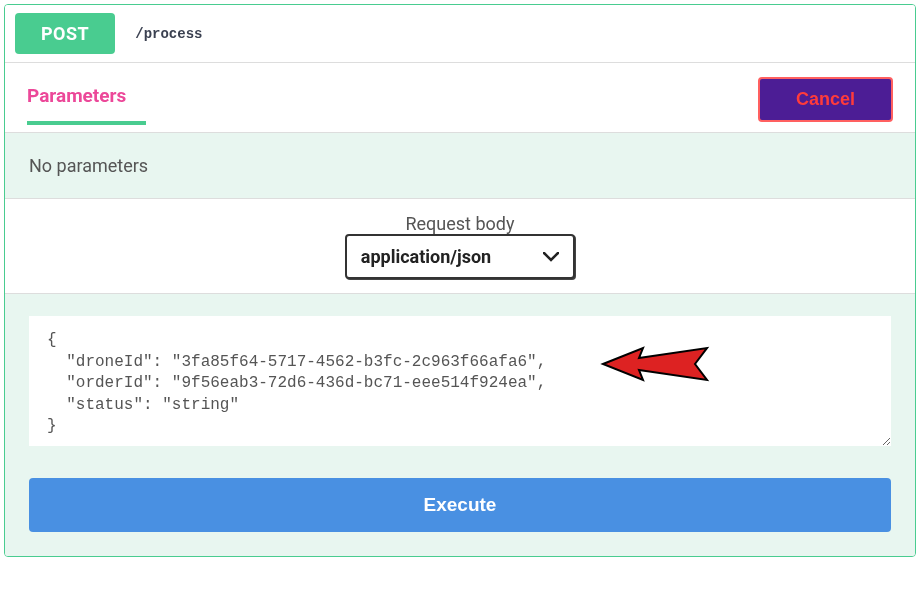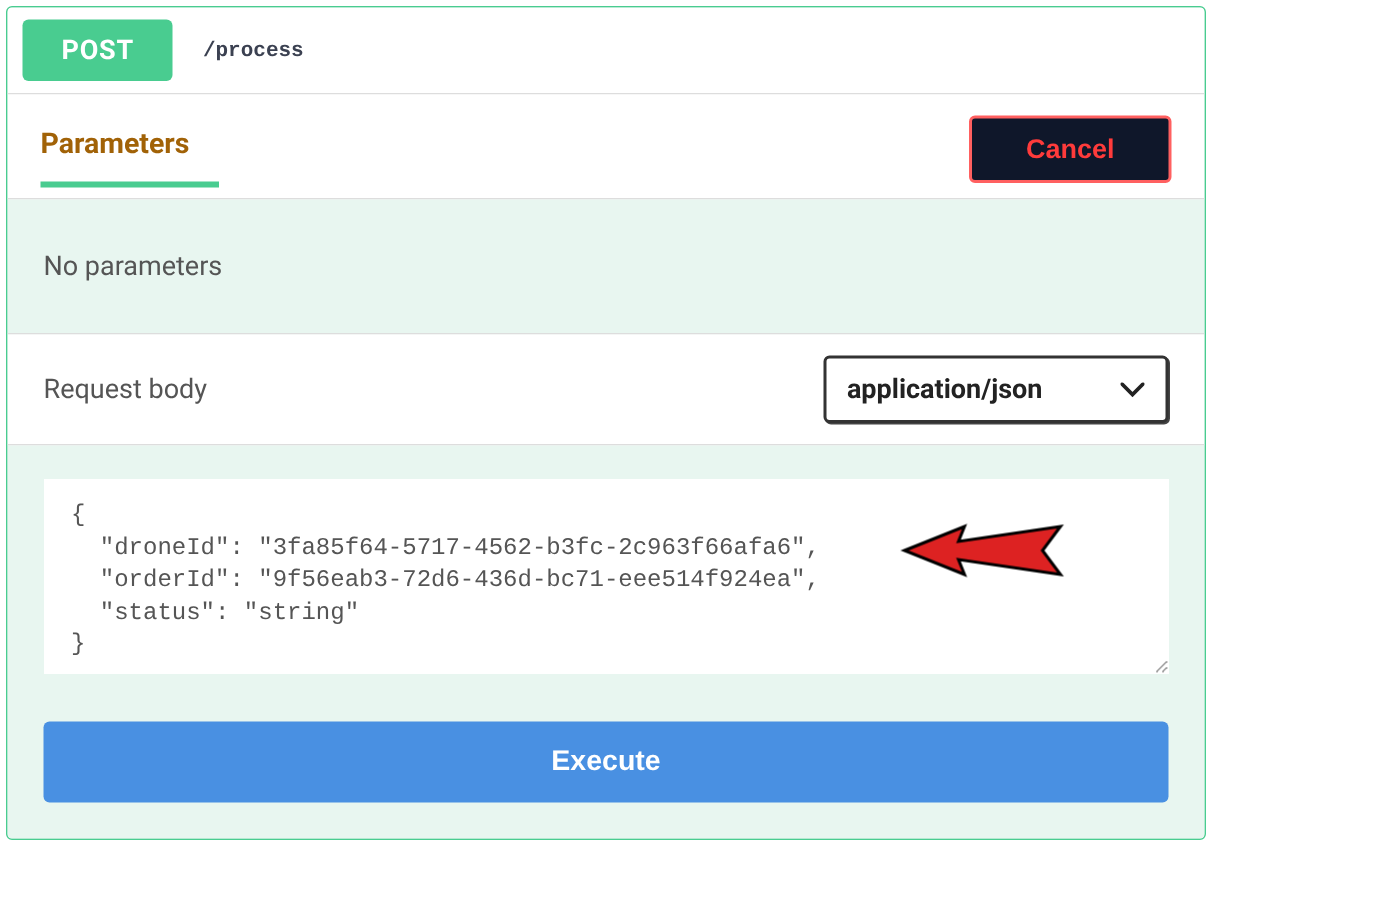--- a/index.html
+++ b/index.html
@@ -5,21 +5,21 @@
     * { box-sizing: border-box; margin: 0; padding: 0; }
     body {
       font-family: -apple-system, BlinkMacSystemFont, "Segoe UI", Roboto, sans-serif;
       background: #fff;
       padding: 4px;
     }
     .container {
       border: 1px solid #49cc90;
       border-radius: 4px;
       background: #fff;
-      width: 800px;
+      width: 912px;
       overflow: hidden;
     }
     .header {
       display: flex;
       align-items: center;
       padding: 8px 10px;
       background: #fff;
       border-bottom: 1px solid #ddd;
     }
     .method-badge {
@@ -42,53 +42,54 @@
       display: flex;
       justify-content: space-between;
       align-items: center;
       padding: 14px 22px 0 22px;
       background: #fff;
       border-bottom: 1px solid #ddd;
     }
     .tab {
       font-size: 19px;
       font-weight: 700;
-      color: #a16207;
+      color: #ec4899;
       padding-bottom: 14px;
       border-bottom: 4px solid #49cc90;
       display: inline-block;
       padding-right: 20px;
     }
     .cancel-btn {
       border: 2px solid #ff6060;
       color: #ff3b3b;
-      background: #0f172a;
+      background: #4c1d95;
       font-size: 18px;
       font-weight: 700;
       padding: 10px 36px;
       border-radius: 4px;
       cursor: pointer;
       margin-bottom: 10px;
     }
     .section-light {
       background: #e8f6f0;
-      padding: 34px 24px;
+      padding: 22px 24px;
       border-bottom: 1px solid #ddd;
     }
     .section-label {
       font-size: 18px;
       color: #555;
     }
     .req-body-row {
       display: flex;
       justify-content: space-between;
       align-items: center;
       padding: 14px 24px;
       background: #fff;
       border-bottom: 1px solid #ddd;
+      flex-direction: column;
     }
     .req-body-label {
       font-size: 18px;
       color: #555;
     }
     .content-type-select {
       border: 2px solid #333;
       border-radius: 4px;
       padding: 10px 14px;
       display: flex;

